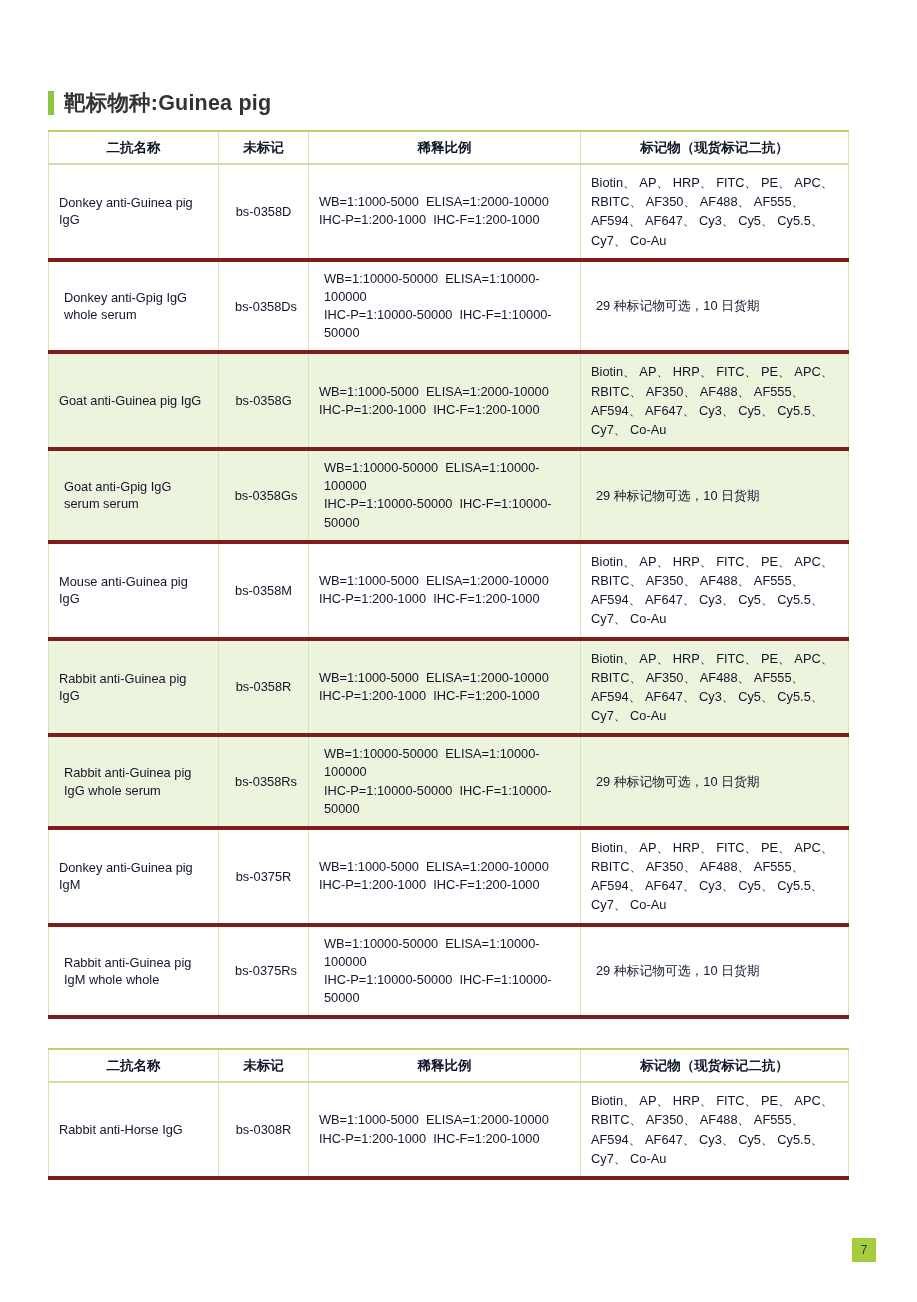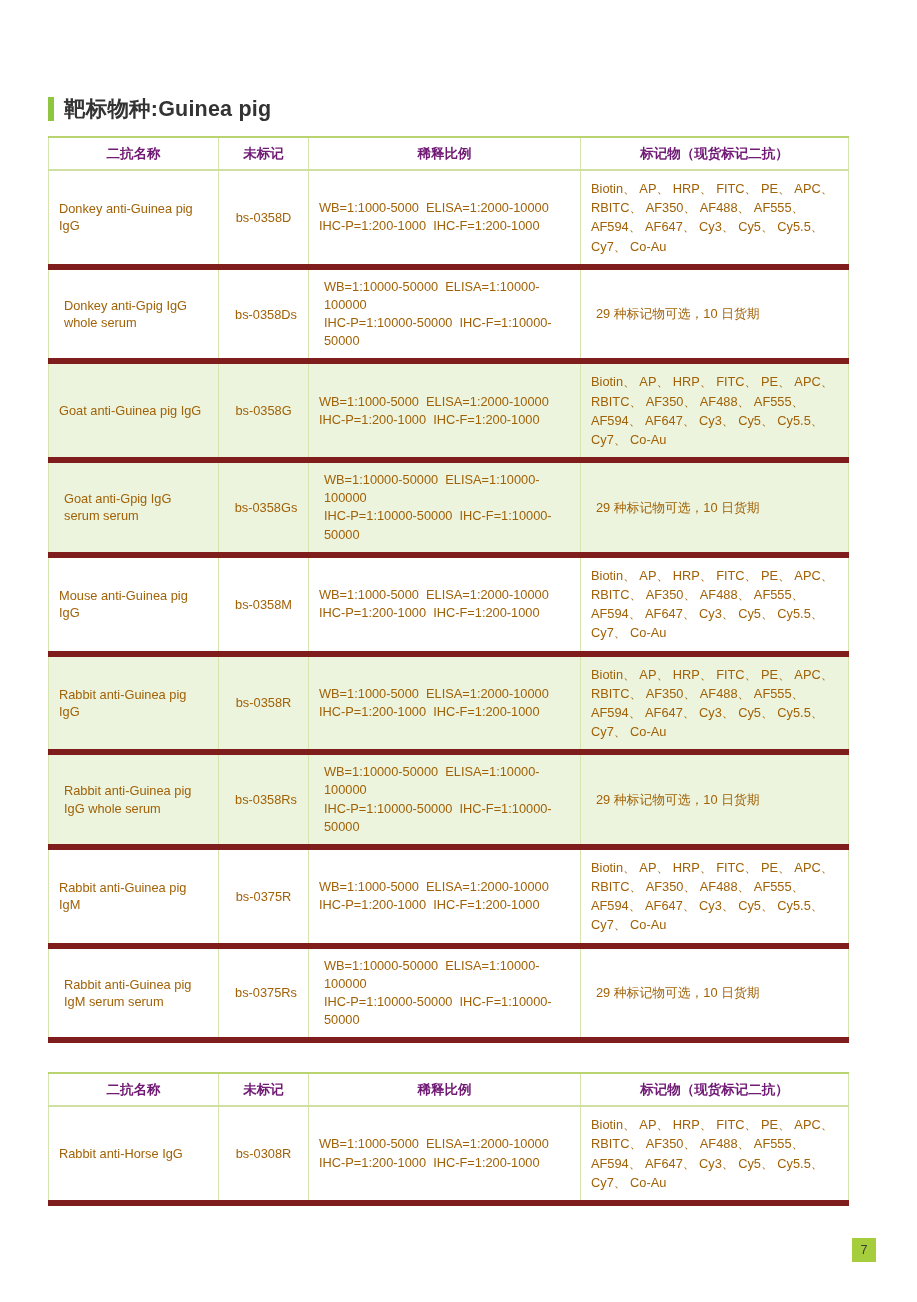--- a/index.html
+++ b/index.html
@@ -13,21 +13,21 @@
   }
   .page-content {
     position: absolute;
     left: 48px; top: 88px;
     width: 800px;
   }
   .section { margin-bottom: 29px; }
   .section-title {
     display: flex; align-items: center;
     gap: 10px;
-    margin: 6px 0 13px 0;
+    margin: 0 0 13px 0;
   }
   .accent-bar {
     width: 6px; height: 24px;
     background: #8ec63f;
     flex: 0 0 auto;
   }
   .title-text {
     font-size: 21.5px;
     font-weight: bold;
     color: #333333;
@@ -36,34 +36,34 @@
   table.ab-table {
     border-collapse: collapse;
     width: 800px;
     table-layout: fixed;
     border-left: 1px solid #d6e5af;
     border-right: 1px solid #d6e5af;
   }
   table.ab-table th {
     border-top: 2px solid #b8d470;
     border-bottom: 2px solid #cfe0a2;
-    color: #701a75;
+    color: #0f172a;
     font-size: 13.5px;
     font-weight: bold;
     height: 27px;
     padding: 2px 20px;
     text-align: center;
     font-family: Liberation Mono, monospace;
   }
   table.ab-table td {
-    border-bottom: 6px solid #7f1d1d;
+    border-bottom: 4px solid #7f1d1d;
     font-size: 12.8px;
     padding: 8px 10px;
     vertical-align: middle;
-    color: #a16207;
+    color: #0f172a;
   }
   table.ab-table th + th,
   table.ab-table td + td {
     border-left: 1px solid #d6e5af;
   }
   tr.tall td { height: 72px; }
   tr.short td { height: 56px; padding-left: 15px; }
   tr.shaded td { background: #ecf4dd; }
   td.cell-name {
     font-weight: normal;
@@ -170,30 +170,30 @@
           <tr class="shaded short">
             <td class="cell-name">Rabbit anti-Guinea pig IgG whole serum</td>
             <td class="cell-cat">bs-0358Rs</td>
             <td class="cell-dil">
               <div class="dil-line">WB=1:10000-50000  ELISA=1:10000-100000</div>
               <div class="dil-line">IHC-P=1:10000-50000  IHC-F=1:10000-50000</div>
             </td>
             <td class="cell-mark">29 种标记物可选，10 日货期</td>
           </tr>
           <tr class="tall">
-            <td class="cell-name">Rabbit anti-Guinea pig IgM</td>
+            <td class="cell-name">Donkey anti-Guinea pig IgM</td>
             <td class="cell-cat">bs-0375R</td>
             <td class="cell-dil">
               <div class="dil-line">WB=1:1000-5000  ELISA=1:2000-10000</div>
               <div class="dil-line">IHC-P=1:200-1000  IHC-F=1:200-1000</div>
             </td>
             <td class="cell-mark">Biotin、 AP、 HRP、 FITC、 PE、 APC、 RBITC、 AF350、 AF488、 AF555、 AF594、 AF647、 Cy3、 Cy5、 Cy5.5、 Cy7、 Co-Au</td>
           </tr>
           <tr class="short">
-            <td class="cell-name">Rabbit anti-Guinea pig IgM serum serum</td>
+            <td class="cell-name">Rabbit anti-Guinea pig IgM whole whole</td>
             <td class="cell-cat">bs-0375Rs</td>
             <td class="cell-dil">
               <div class="dil-line">WB=1:10000-50000  ELISA=1:10000-100000</div>
               <div class="dil-line">IHC-P=1:10000-50000  IHC-F=1:10000-50000</div>
             </td>
             <td class="cell-mark">29 种标记物可选，10 日货期</td>
           </tr>
         </tbody>
       </table>
     </section>

